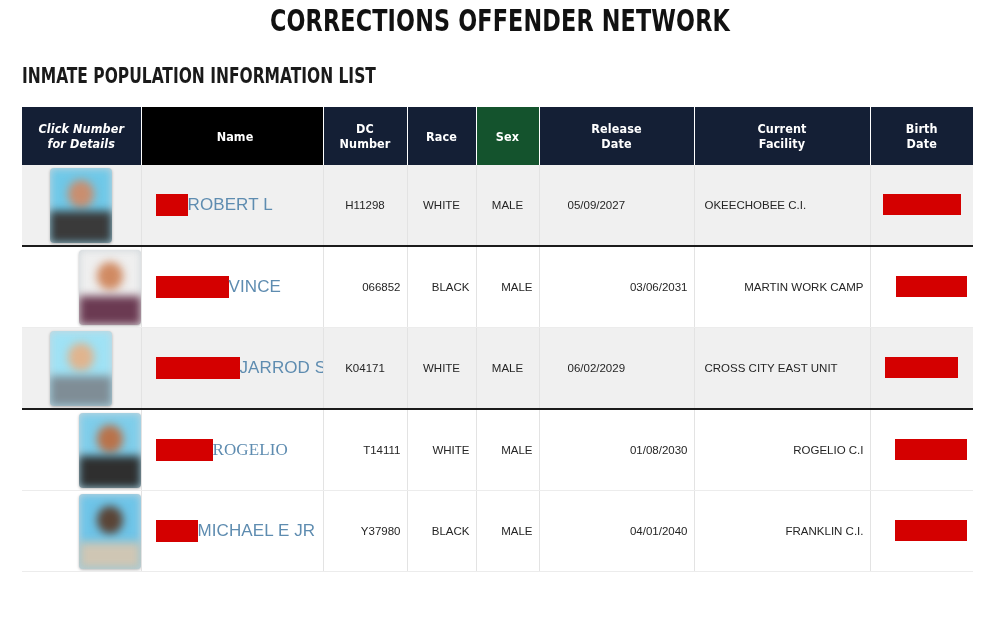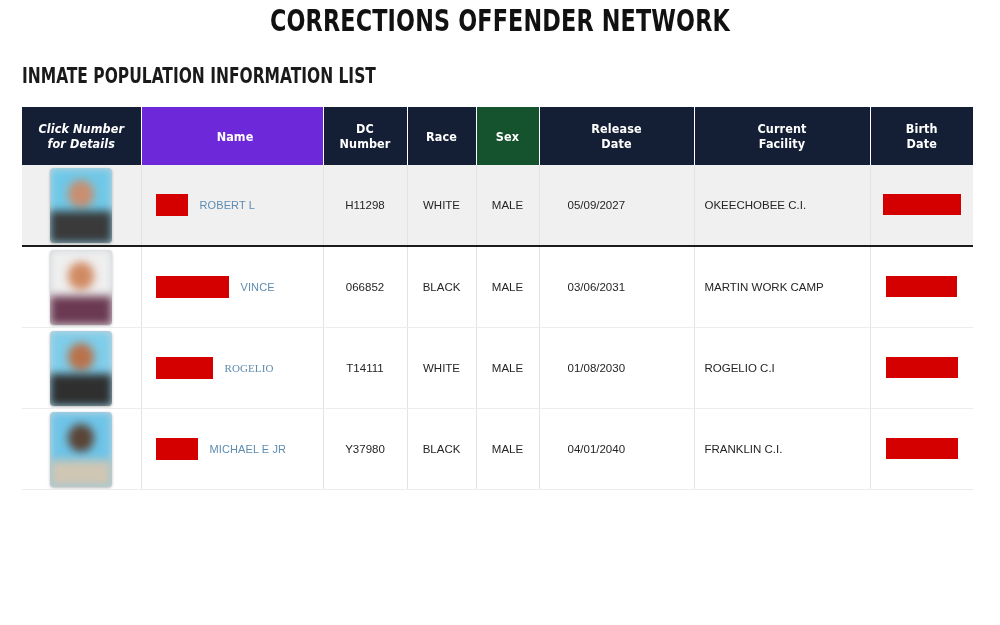--- a/index.html
+++ b/index.html
@@ -44,21 +44,21 @@
   tbody td{
     font-size:11.5px;color:#252525;
     padding:0 6px;height:80px;vertical-align:middle;
     border-left:1px solid #e3e3e3;border-right:1px solid #e3e3e3;
     overflow:hidden;white-space:nowrap;
   }
   tbody td:first-child{border-left:none;}
   tbody td:last-child{border-right:none;}
 
   tbody tr.shade td{background:#f0f0f0;}
-  tbody tr.plain td{background:#ffffff;}
+  tbody tr.plain td{background:#ffffff;text-align:right;}
   tbody tr.thickline td{border-bottom:2px solid #1b1b1b;}
   tbody tr.thinline  td{border-bottom:1px solid #ececec;}
   tbody tr.shade td:first-child,
   tbody tr.plain td:first-child{border-right:1px solid #e3e3e3;}
 
   
   col.c-photo{width:119px;}
   col.c-name {width:182px;}
   col.c-dc   {width:84px;}
   col.c-race {width:69px;}
@@ -106,22 +106,22 @@
   .thumb.v6 .head{background:#5a4436;}
 
   
   .name-cell{padding-left:0;}
   .name-inner{display:flex;align-items:center;padding-left:14px;}
   .redact{
     display:inline-block;height:22px;background:#d40000;
     flex:0 0 auto;
   }
   .name-link{
-    color:#5e8cb0;font-size:11px;letter-spacing:.1px;
-    margin-left:12px;white-space:nowrap;cursor:pointer;
+    color:#5e8cb0;font-size:17px;letter-spacing:.1px;
+    margin-left:0;white-space:nowrap;cursor:pointer;
   }
 
   .c-center{text-align:center;}
 
   .bd-cell{text-align:center;}
   .bd-redact{display:inline-block;height:21px;background:#d40000;}
 
   .rel-cell{text-align:left;padding-left:28px;}
   .fac-cell{text-align:left;padding-left:10px;}
 </style>
@@ -144,21 +144,21 @@
           <col class="c-rel">
           <col class="c-fac">
           <col class="c-bd">
       </colgroup>
       <thead>
         <tr>
           <th class="clicknum" style="background: rgb(20, 31, 53); margin-top: 12px;">
             <div>Click Number</div>
             <div>for Details</div>
           </th>
-          <th style="background: #6d28d9; padding-left: 8px;">
+          <th style="background: #000000; padding-left: 8px;">
             <div>Name</div>
           </th>
           <th style="background: rgb(20, 31, 53);">
             <div>DC</div>
             <div>Number</div>
           </th>
           <th style="background: rgb(20, 31, 53);">
             <div>Race</div>
           </th>
           <th style="background: #14532d;">
@@ -202,20 +202,35 @@
                 <span class="name-link" style="color: rgb(94, 140, 176);">VINCE</span>
               </div>
             </td>
             <td class="c-center">066852</td>
             <td class="c-center">BLACK</td>
             <td class="c-center">MALE</td>
             <td class="rel-cell">03/06/2031</td>
             <td class="fac-cell">MARTIN WORK CAMP</td>
             <td class="bd-cell"><span class="bd-redact" style="width: 71px; background: rgb(212, 0, 0);"></span></td>
           </tr>
+          <tr class="shade thickline">
+            <td class="photo-cell"><span class="thumb blurred v3"><span class="bg"></span><span class="head"></span><span class="body"></span></span></td>
+            <td class="name-cell">
+              <div class="name-inner">
+                <span class="redact" style="width: 84px; background: rgb(212, 0, 0);"></span>
+                <span class="name-link" style="color: rgb(94, 140, 176);">JARROD S</span>
+              </div>
+            </td>
+            <td class="c-center">K04171</td>
+            <td class="c-center">WHITE</td>
+            <td class="c-center">MALE</td>
+            <td class="rel-cell">06/02/2029</td>
+            <td class="fac-cell">CROSS CITY EAST UNIT</td>
+            <td class="bd-cell"><span class="bd-redact" style="width: 73px; background: rgb(212, 0, 0);"></span></td>
+          </tr>
           <tr class="plain thinline">
             <td class="photo-cell"><span class="thumb blurred v4"><span class="bg"></span><span class="head"></span><span class="body"></span></span></td>
             <td class="name-cell">
               <div class="name-inner">
                 <span class="redact" style="width: 57px; background: rgb(212, 0, 0);"></span>
                 <span class="name-link" style="color: rgb(94, 140, 176); font-family: Liberation Serif, serif;">ROGELIO</span>
               </div>
             </td>
             <td class="c-center">T14111</td>
             <td class="c-center">WHITE</td>

